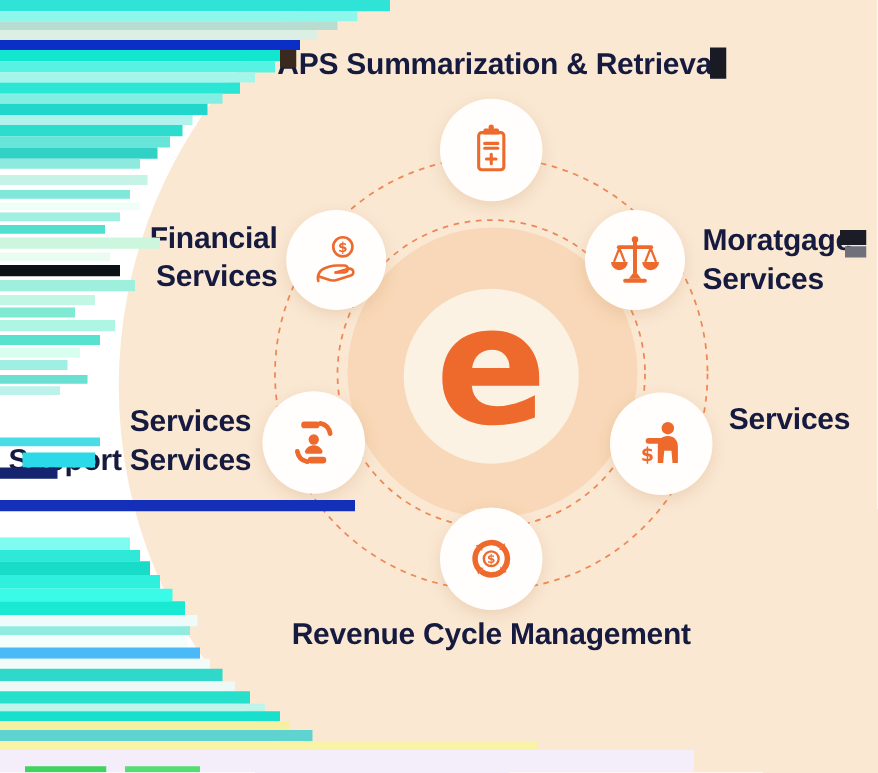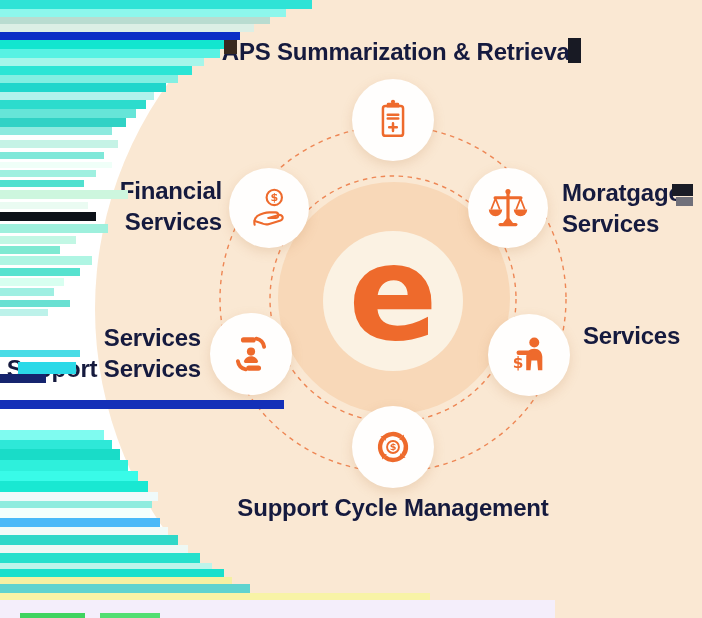--- a/index.html
+++ b/index.html
@@ -178,21 +178,21 @@
   <div class="label label-insurance">
     <div>Services</div>
     <div>Support Services</div>
   </div>
 
   <div class="label label-lpo">
     <div>Services</div>
   </div>
 
   <div class="label label-rcm">
-    <div>Support Cycle Management</div>
+    <div>Revenue Cycle Management</div>
   </div>
 
   <div id="glitch-layer">
       <div class="glitch" style="left: 0px; top: 0px; width: 312px; height: 9px; background: rgb(47, 227, 214);"></div>
       <div class="glitch" style="left: 0px; top: 9px; width: 286px; height: 8px; background: rgb(141, 247, 236);"></div>
       <div class="glitch" style="left: 0px; top: 17px; width: 270px; height: 7px; background: rgb(185, 220, 208);"></div>
       <div class="glitch" style="left: 0px; top: 24px; width: 254px; height: 8px; background: rgb(220, 239, 229);"></div>
       <div class="glitch" style="left: 0px; top: 32px; width: 240px; height: 8px; background: rgb(10, 46, 198);"></div>
       <div class="glitch" style="left: 0px; top: 40px; width: 236px; height: 9px; background: rgb(18, 230, 207);"></div>
       <div class="glitch" style="left: 0px; top: 49px; width: 220px; height: 9px; background: rgb(88, 242, 227);"></div>

